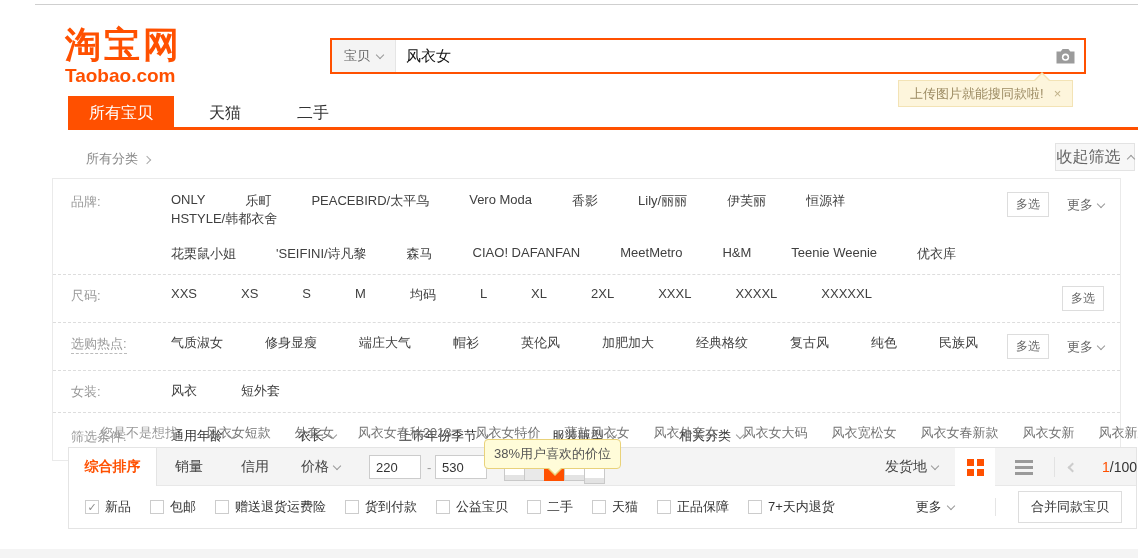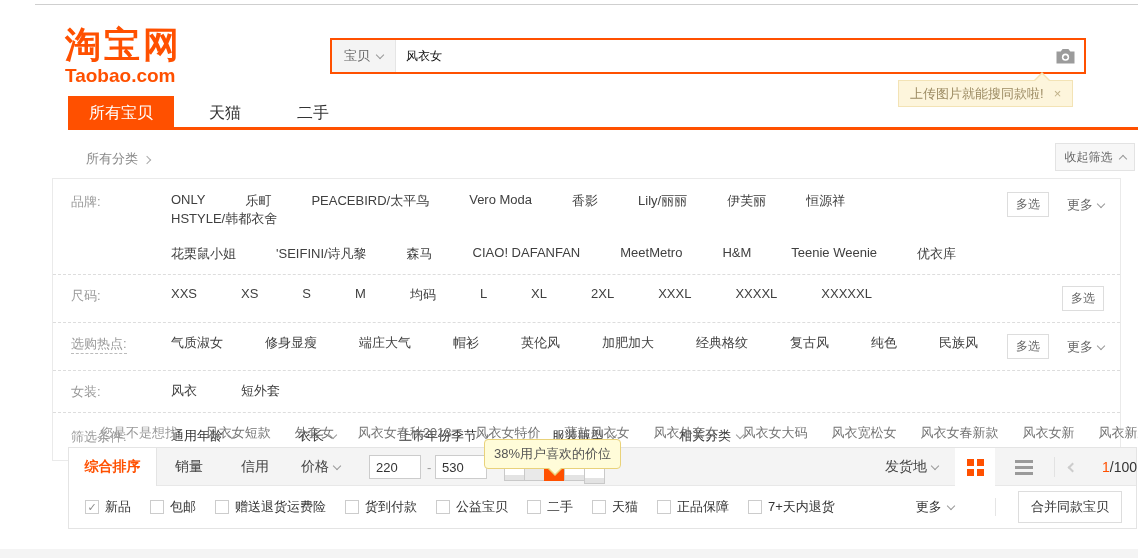--- a/index.html
+++ b/index.html
@@ -12,21 +12,21 @@
   
   .logo { position:absolute; left:65px; top:26px; cursor:pointer; }
   .logo-cn { font-size:36px; font-weight:bold; color:#ff5000; letter-spacing:3px; line-height:1.05; }
   .logo-en { font-size:19px; font-weight:bold; color:#ff5000; margin-top:1px; }
 
   
   .search-box { position:absolute; left:330px; top:38px; width:756px; height:36px; display:flex; }
   .search-border { flex:1; border:2px solid #ff5000; background:#fff; display:flex; align-items:stretch; }
   .cat-select { width:64px; background:#f4f4f4; border-right:1px solid #e5e5e5; color:#666; font-size:13px;
                 display:flex; align-items:center; justify-content:center; gap:7px; cursor:pointer; }
-  .query { flex:1; border:none; outline:none; font-size:12px; padding:0 10px; color:#111; background:#fff; }
+  .query { flex:1; border:none; outline:none; font-size:15px; padding:0 10px; color:#111; background:#fff; }
   .camera-btn { width:38px; display:flex; align-items:center; justify-content:center; cursor:pointer; background:#fff; border:none; }
   .search-btn { width:78px; background:#ff5000; color:#fff; font-size:17px; letter-spacing:2px;
                 display:flex; align-items:center; justify-content:center; border:none; cursor:pointer; font-weight:bold; }
 
   
   .tip1 { position:absolute; left:898px; top:80px; height:27px; background:#fdf5dc; border:1px solid #f3e3b5;
           color:#9c8b63; font-size:13px; display:flex; align-items:center; gap:10px; padding:0 11px; z-index:4; }
   .tip1 .arrow { position:absolute; left:136px; top:-7px; width:0; height:0;
                  border-left:7px solid transparent; border-right:7px solid transparent; border-bottom:7px solid #fdf5dc; }
   .tip1 .arrow-b { position:absolute; left:135px; top:-9px; width:0; height:0;
@@ -35,21 +35,21 @@
 
   
   .tabs { position:absolute; left:68px; right:0; top:96px; height:34px; border-bottom:3px solid #ff5000; display:flex; gap:14px; }
   .tab { height:34px; display:flex; align-items:center; padding:0 21px; font-size:16px; color:#333; cursor:pointer; }
   .tab.active { background:#ff5000; color:#fff; }
 
   
   .crumbrow { position:absolute; left:68px; right:0; top:143px; height:30px; }
   .crumb { position:absolute; left:18px; top:7px; color:#888; font-size:13px; cursor:pointer; }
   .collapse-btn { position:absolute; right:3px; top:0; width:80px; height:28px; background:#f7f7f7; border:1px solid #e3e3e3;
-                  color:#666; font-size:12px; display:flex; align-items:center; justify-content:center; gap:7px; cursor:pointer; }
+                  color:#666; font-size:16px; display:flex; align-items:center; justify-content:center; gap:7px; cursor:pointer; }
 
   
   .cv { display:inline-block; width:6px; height:6px; border-right:1px solid #999; border-bottom:1px solid #999;
         transform:rotate(45deg); margin-top:-3px; }
   .cv.up { transform:rotate(225deg); margin-top:3px; }
   .cv.right { transform:rotate(-45deg); margin:0 0 0 2px; }
 
   
   .fpanel { position:absolute; left:52px; top:178px; width:1069px; border:1px solid #eaeaea; background:#fff; }
   .frow { display:flex; padding:11px 16px 11px 18px; border-top:1px dashed #ddd; font-size:13px; align-items:flex-start; }

